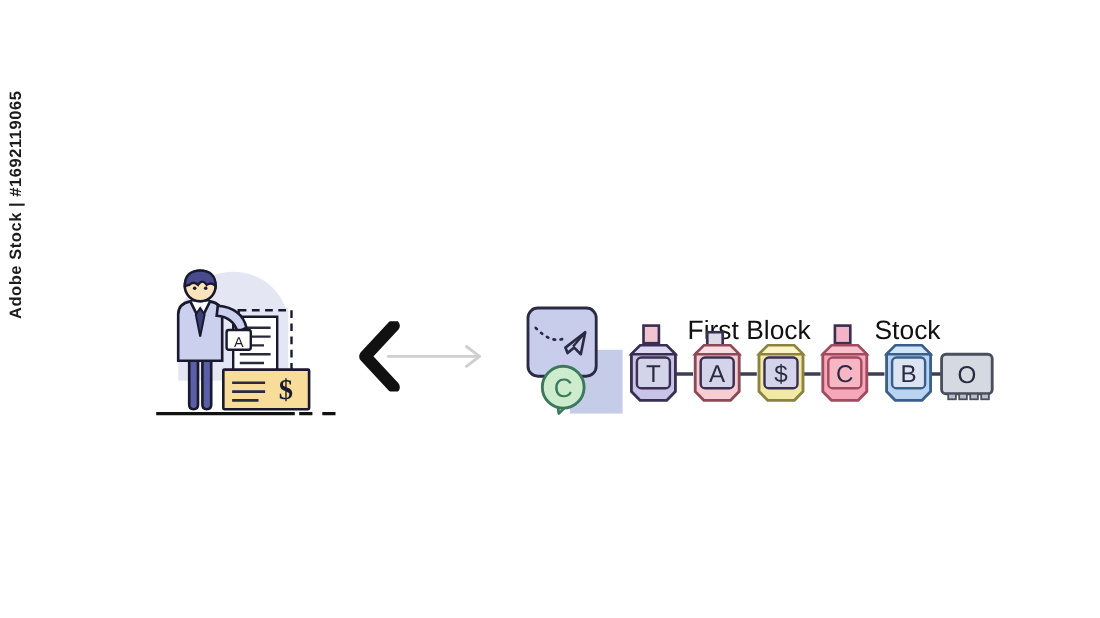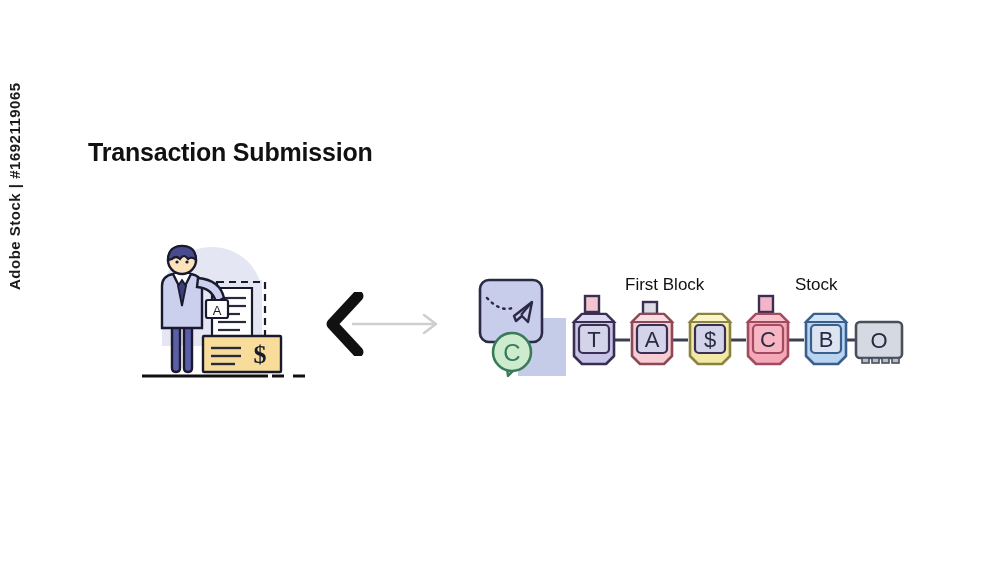--- a/index.html
+++ b/index.html
@@ -47,36 +47,36 @@
 
   
   .art {
     position: absolute;
   }
 
   
   .block-label {
     position: absolute;
     font-family: "Liberation Sans", sans-serif;
-    font-size: 17px;
+    font-size: 24px;
     font-weight: 400;
     color: #111111;
     white-space: nowrap;
+    margin-top: 12px;
   }
   #label-first-block { left: 625px; top: 275px; }
   #label-block       { left: 795px; top: 275px; }
 </style>
 </head>
 <body>
 
 <div id="canvas">
 
   <div id="watermark">Adobe Stock | #1692119065</div>
 
-  <div id="page-title">Transaction Submission</div>
 
   <svg class="art" style="left:140px; top:240px;" width="185" height="150" viewBox="0 0 185 150">
 
     <ellipse cx="72" cy="55" rx="50" ry="48" fill="#e4e6f4"></ellipse>
     <rect x="22" y="40" width="100" height="66" fill="#e4e6f4"></rect>
 
     <rect x="77" y="42" width="48" height="56" fill="none" stroke="#1a1a2e" stroke-width="2.2" stroke-dasharray="7,5"></rect>
 
     <path d="M72 48 L112 48 L112 106 L72 106 Z" fill="#ffffff" stroke="#1a1a2e" stroke-width="2.2"></path>
     <g stroke="#2a2a3d" stroke-width="2.2">

